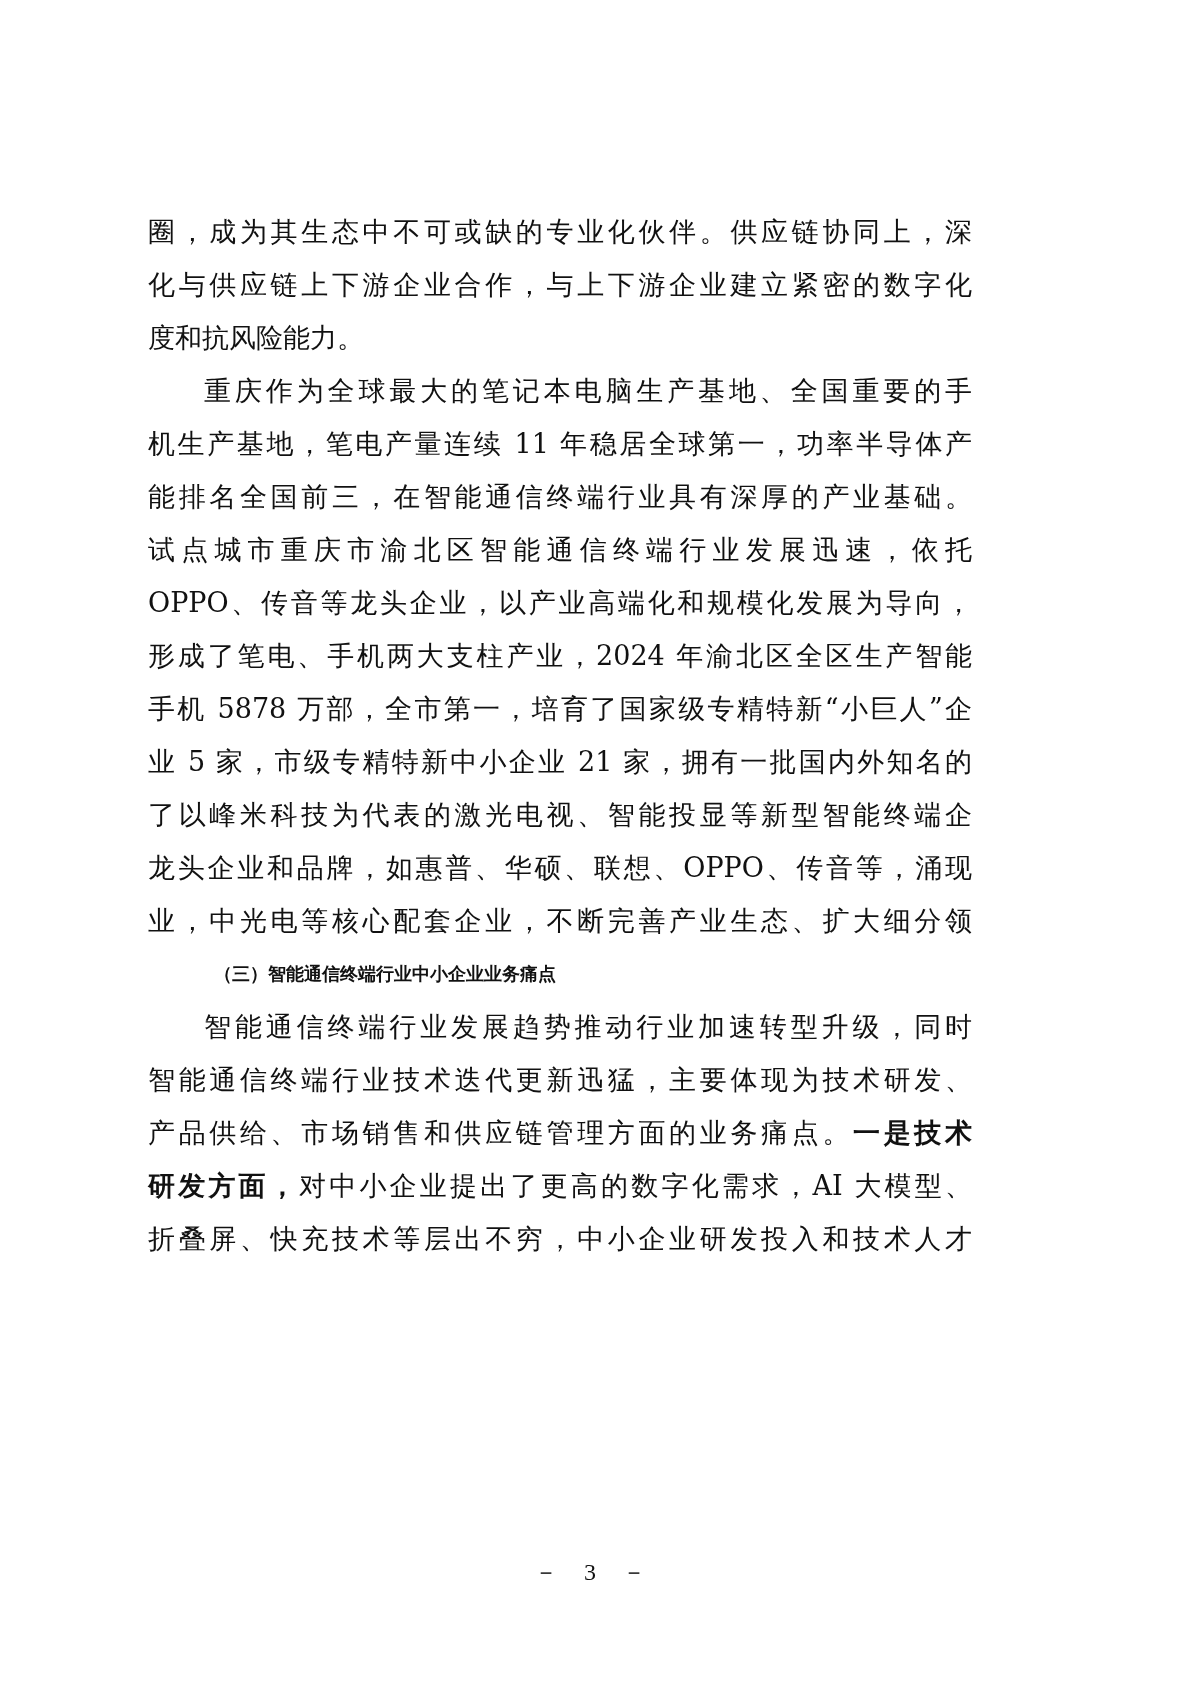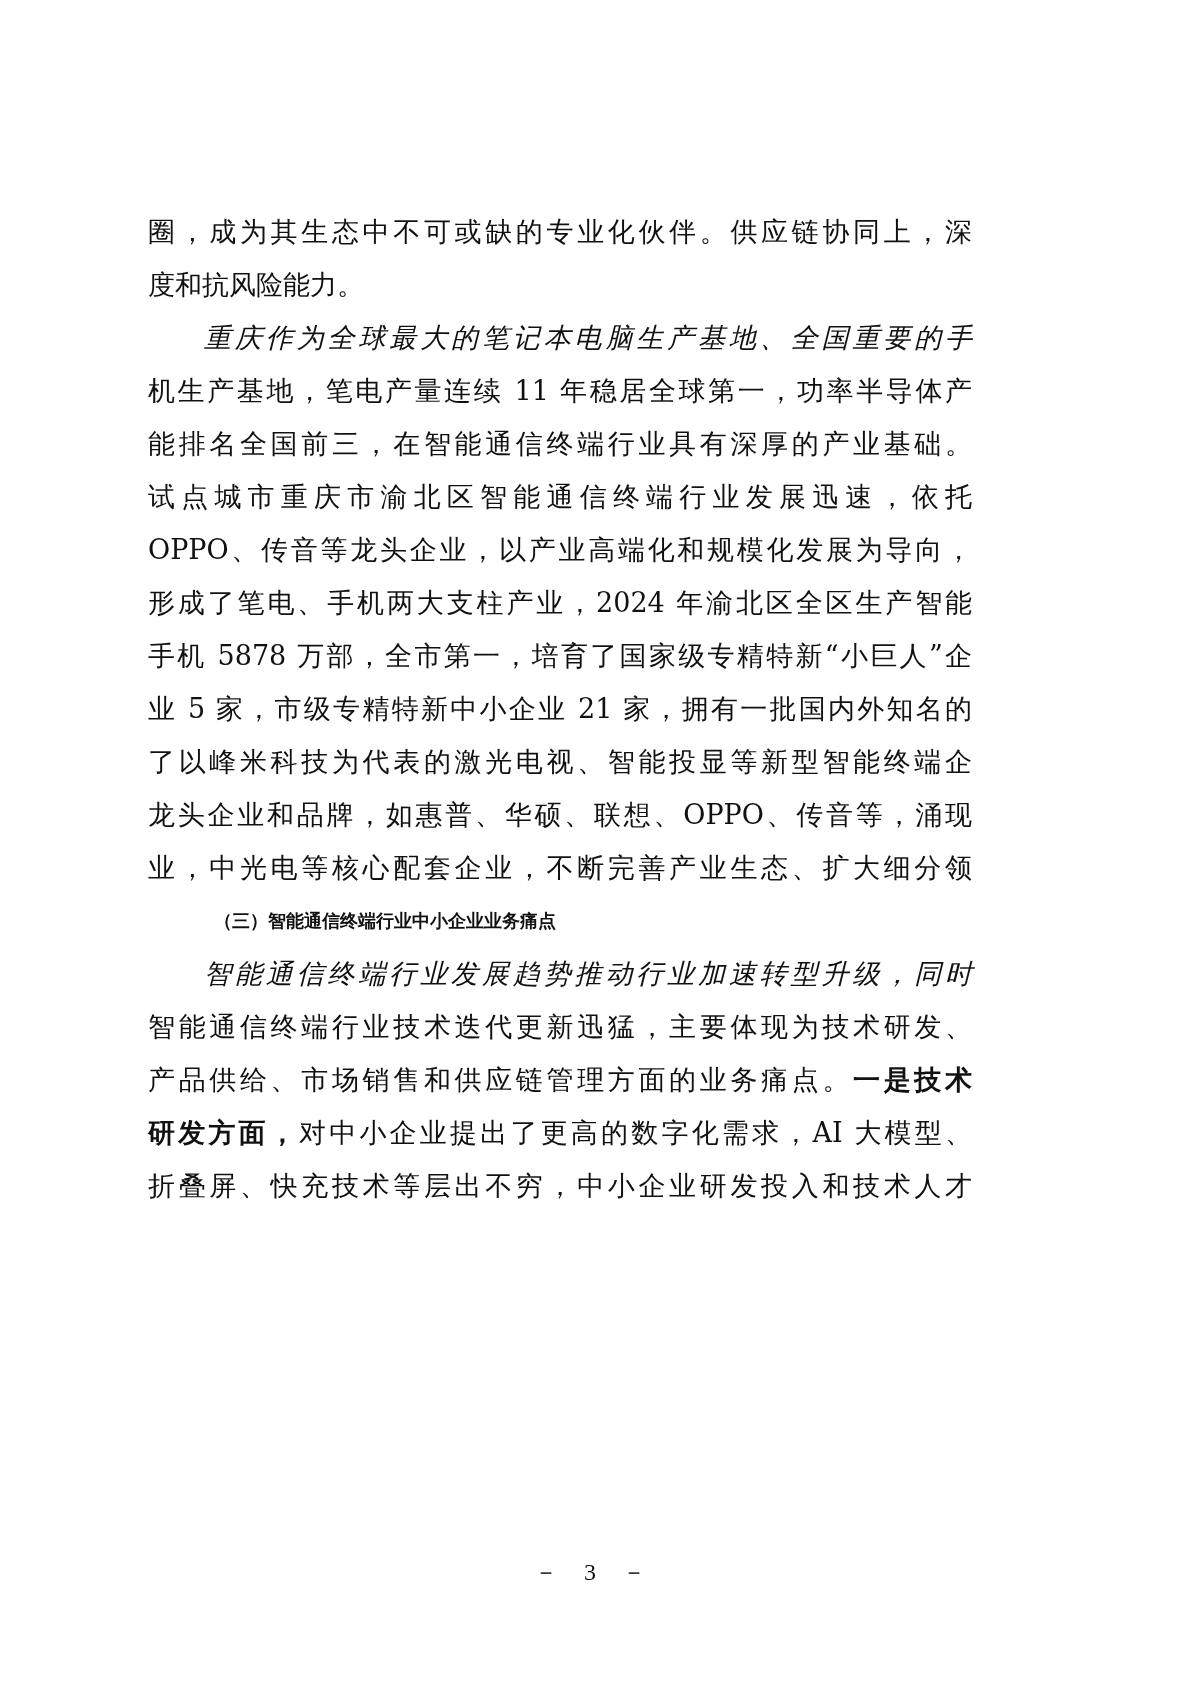--- a/index.html
+++ b/index.html
@@ -11,40 +11,41 @@
     position: absolute; left: 148px; top: 205px; width: 824px;
     font-family: "DejaVu Serif", "Liberation Serif", serif;
     font-size: 27px; color: #111111;
   }
   .line {
     height: 53px; line-height: 53px; white-space: nowrap;
     text-align: justify; text-align-last: justify;
     overflow: visible;
   }
   .line.last { text-align-last: left; }
-  .line.indent { padding-left: 56px; font-style: italic; }
+  .line.indent { padding-left: 56px; }
   .line.heading {
     padding-left: 66px; font-weight: bold;
     font-family: "DejaVu Sans", "Liberation Sans", sans-serif;
     text-align-last: left; font-size: 18px;
   }
   .bold { font-weight: bold; font-family: "DejaVu Sans", "Liberation Sans", sans-serif; }
   .page-number {
     position: absolute; left: 0; width: 1190px; top: 1556px; text-align: center;
     font-family: "Liberation Serif", "DejaVu Serif", serif; font-size: 24px; color: #111;
     letter-spacing: 10px;
   }
 </style>
 </head>
 <body>
 
 <div class="page">
   <div class="body-text">
 
     <div class="line">圈，成为其生态中不可或缺的专业化伙伴。供应链协同上，深</div>
+    <div class="line">化与供应链上下游企业合作，与上下游企业建立紧密的数字化</div>
     <div class="line last">度和抗风险能力。</div>
 
     <div class="line indent">重庆作为全球最大的笔记本电脑生产基地、全国重要的手</div>
     <div class="line">机生产基地，笔电产量连续 11 年稳居全球第一，功率半导体产</div>
     <div class="line">能排名全国前三，在智能通信终端行业具有深厚的产业基础。</div>
     <div class="line">试点城市重庆市渝北区智能通信终端行业发展迅速，依托</div>
     <div class="line">OPPO、传音等龙头企业，以产业高端化和规模化发展为导向，</div>
     <div class="line">形成了笔电、手机两大支柱产业，2024 年渝北区全区生产智能</div>
     <div class="line">手机 5878 万部，全市第一，培育了国家级专精特新“小巨人”企</div>
     <div class="line">业 5 家，市级专精特新中小企业 21 家，拥有一批国内外知名的</div>

